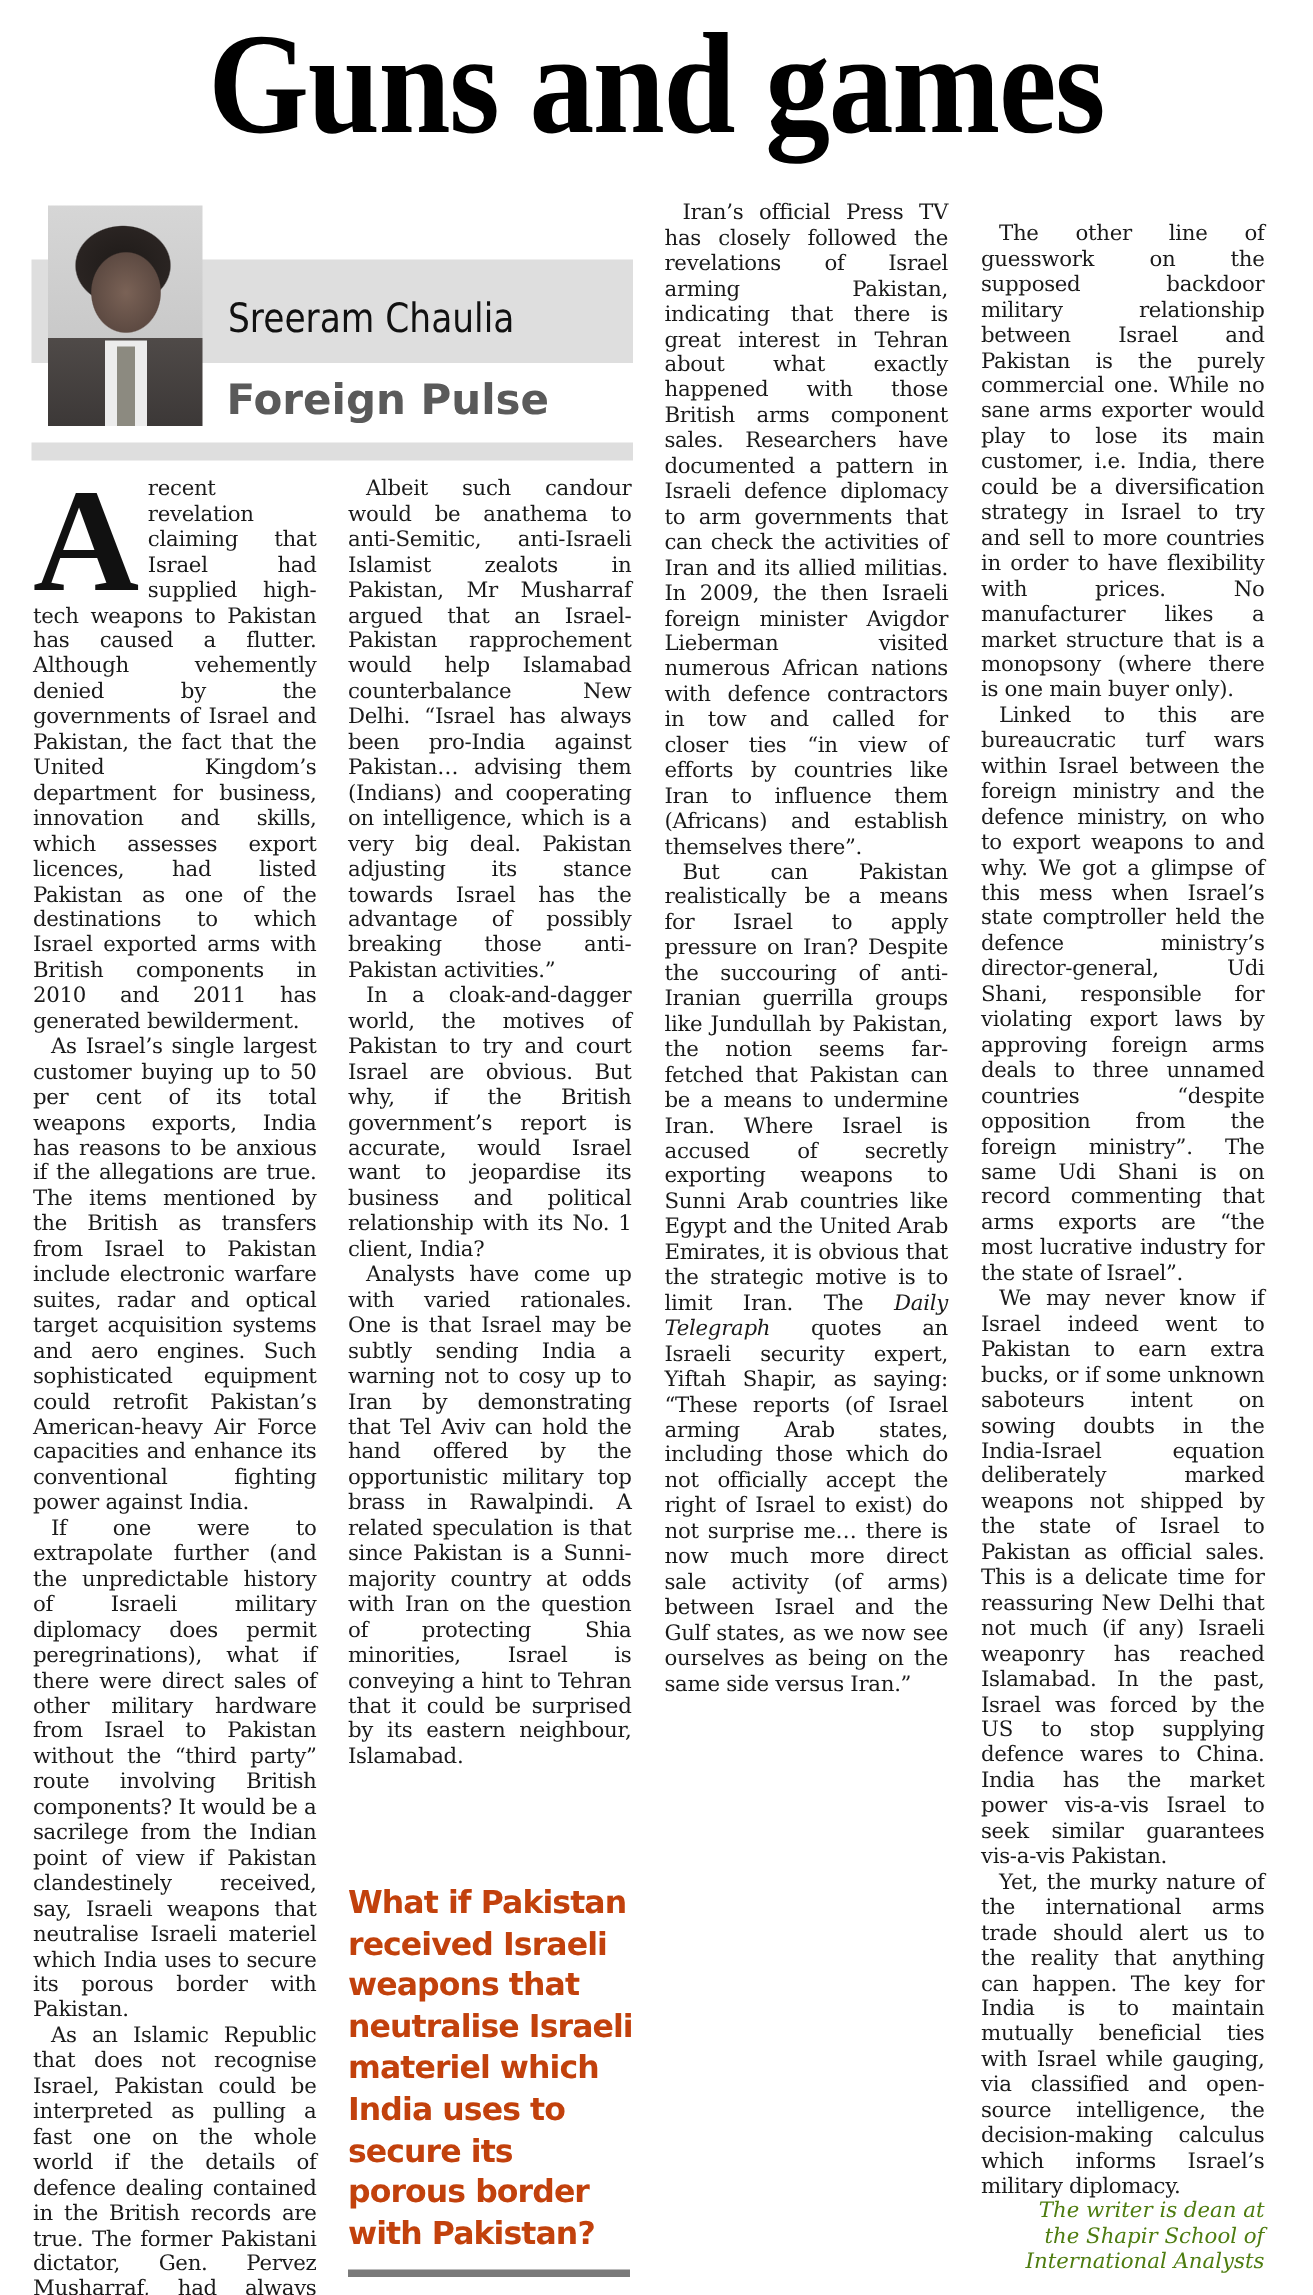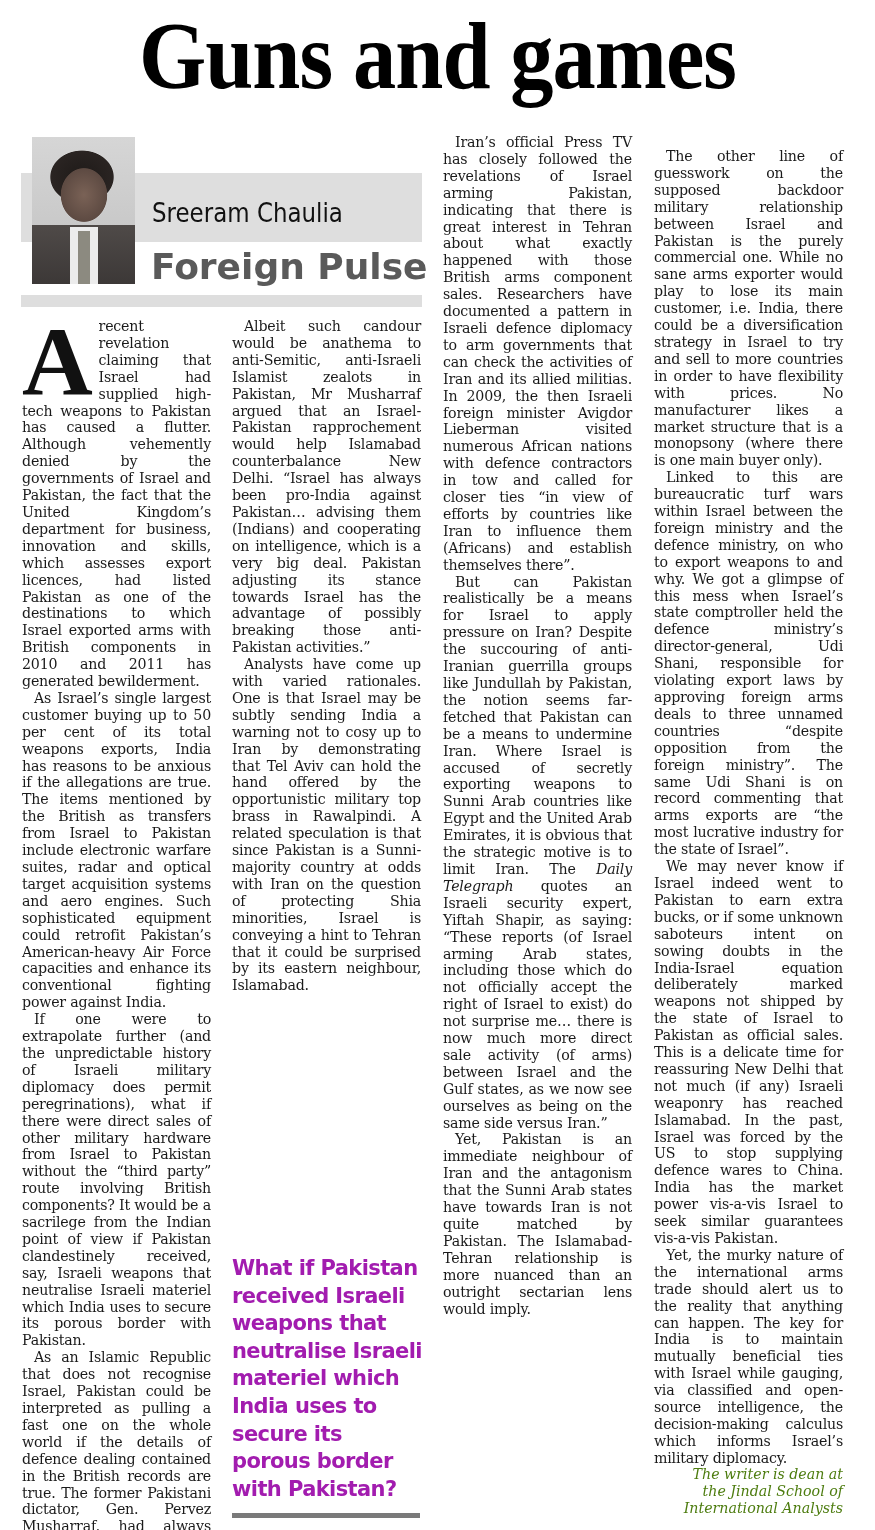--- a/index.html
+++ b/index.html
@@ -25,41 +25,41 @@
   }
   .photo .shirt { position: absolute; left: 38px; top: 90px; width: 28px; height: 57px; background: #ececec; }
   .photo .tie { position: absolute; left: 46px; top: 94px; width: 12px; height: 53px; background: #8c8a80; }
   .author-name {
     position: absolute; left: 152px; top: 196px;
     font-family: "DejaVu Sans", sans-serif; font-size: 27px; line-height: 34px; color: #111;
     transform: scaleX(0.85); transform-origin: left top;
   }
   .column-title {
     position: absolute; left: 151px; top: 243px;
-    font-family: "DejaVu Sans", sans-serif; font-weight: bold; font-size: 36px; line-height: 48px; color: #5a5a5a;
+    font-family: "DejaVu Sans", sans-serif; font-weight: bold; font-size: 28px; line-height: 48px; color: #5a5a5a;
   }
   .col {
     position: absolute; width: 189px;
     font-family: "DejaVu Serif", "Liberation Serif", serif; font-size: 14.2px; line-height: 16.9px;
     text-align: justify; color: #1a1a1a; letter-spacing: -0.2px;
   }
   .col p { margin: 0; text-indent: 12px; }
   .col p.noindent { text-indent: 0; }
   .col1 { left: 22px; top: 318px; }
   .col2 { left: 232px; top: 318px; }
   .col3 { left: 443px; top: 134px; }
   .col4 { left: 654px; top: 148px; }
   .dropcap {
     float: left; font-family: "Liberation Serif", "DejaVu Serif", serif; font-weight: bold;
     font-size: 98px; line-height: 74px; margin: 6px 6px 0 0; padding: 0; color: #111;
   }
   .pullquote {
     position: absolute; left: 232px; top: 1255px; width: 190px;
     font-family: "DejaVu Sans", sans-serif; font-weight: bold; font-size: 21px; line-height: 27.6px;
-    color: #a21caf; letter-spacing: -0.6px;
+    color: #c2410c; letter-spacing: -0.6px;
   }
   .pullquote-rule { position: absolute; left: 232px; top: 1513px; width: 188px; height: 5px; background: #7a7a7a; }
   .footer-note {
     position: absolute; left: 654px; top: 1466px; width: 189px; text-align: right;
     font-family: "DejaVu Serif", "Liberation Serif", serif; font-style: italic; font-size: 14.2px; line-height: 17px; color: #4d7c0f;
   }
   .footer-note span { display: block; }
   em { font-style: italic; }
 </style>
 </head>
@@ -78,36 +78,36 @@
 
 <div class="col col1">
   <p class="noindent"><span class="dropcap">A</span><span> recent revelation claiming that Israel had supplied high-tech weapons to Pakistan has caused a flutter. Although vehemently denied by the governments of Israel and Pakistan, the fact that the United Kingdom’s department for business, innovation and skills, which assesses export licences, had listed Pakistan as one of the destinations to which Israel exported arms with British components in 2010 and 2011 has generated bewilderment.</span></p>
   <p>As Israel’s single largest customer buying up to 50 per cent of its total weapons exports, India has reasons to be anxious if the allegations are true. The items mentioned by the British as transfers from Israel to Pakistan include electronic warfare suites, radar and optical target acquisition systems and aero engines. Such sophisticated equipment could retrofit Pakistan’s American-heavy Air Force capacities and enhance its conventional fighting power against India.</p>
   <p>If one were to extrapolate further (and the unpredictable history of Israeli military diplomacy does permit peregrinations), what if there were direct sales of other military hardware from Israel to Pakistan without the “third party” route involving British components? It would be a sacrilege from the Indian point of view if Pakistan clandestinely received, say, Israeli weapons that neutralise Israeli materiel which India uses to secure its porous border with Pakistan.</p>
   <p><span>As an Islamic Republic that does not recognise Israel, Pakistan could be interpreted as pulling a fast one on the whole world if the details of defence dealing contained in the British records are true. The former Pakistani dictator, Gen. Pervez Musharraf, had always shown a pragmatic streak in wanting to open channels with Israel. In 2012, much after he relinquished power, he gave an interview to </span></p>
 </div>
 
 <div class="col col2">
   <p>Albeit such candour would be anathema to anti-Semitic, anti-Israeli Islamist zealots in Pakistan, Mr Musharraf argued that an Israel-Pakistan rapprochement would help Islamabad counterbalance New Delhi. “Israel has always been pro-India against Pakistan… advising them (Indians) and cooperating on intelligence, which is a very big deal. Pakistan adjusting its stance towards Israel has the advantage of possibly breaking those anti-Pakistan activities.”</p>
+  <p>In a cloak-and-dagger world, the motives of Pakistan to try and court Israel are obvious. But why, if the British government’s report is accurate, would Israel want to jeopardise its business and political relationship with its No. 1 client, India?</p>
   <p>Analysts have come up with varied rationales. One is that Israel may be subtly sending India a warning not to cosy up to Iran by demonstrating that Tel Aviv can hold the hand offered by the opportunistic military top brass in Rawalpindi. A related speculation is that since Pakistan is a Sunni-majority country at odds with Iran on the question of protecting Shia minorities, Israel is conveying a hint to Tehran that it could be surprised by its eastern neighbour, Islamabad.</p>
 </div>
 
 <div class="col col3">
   <p>Iran’s official Press TV has closely followed the revelations of Israel arming Pakistan, indicating that there is great interest in Tehran about what exactly happened with those British arms component sales. Researchers have documented a pattern in Israeli defence diplomacy to arm governments that can check the activities of Iran and its allied militias. In 2009, the then Israeli foreign minister Avigdor Lieberman visited numerous African nations with defence contractors in tow and called for closer ties “in view of efforts by countries like Iran to influence them (Africans) and establish themselves there”.</p>
   <p><span>But can Pakistan realistically be a means for Israel to apply pressure on Iran? Despite the succouring of anti-Iranian guerrilla groups like Jundullah by Pakistan, the notion seems far-fetched that Pakistan can be a means to undermine Iran. Where Israel is accused of secretly exporting weapons to Sunni Arab countries like Egypt and the United Arab Emirates, it is obvious that the strategic motive is to limit Iran. The </span><em>Daily Telegraph</em><span> quotes an Israeli security expert, Yiftah Shapir, as saying: “These reports (of Israel arming Arab states, including those which do not officially accept the right of Israel to exist) do not surprise me… there is now much more direct sale activity (of arms) between Israel and the Gulf states, as we now see ourselves as being on the same side versus Iran.”</span></p>
-  <p>Yet, Pakistan is an immediate neighbour of Iran and the antagonism that the Sunni Arab states have towards Iran is not quite matched by Pakistan. The Islamabad-Tehran relationship is more nuanced than an outright sectarian lens would imply.</p>
 </div>
 
 <div class="col col4">
   <p>The other line of guesswork on the supposed backdoor military relationship between Israel and Pakistan is the purely commercial one. While no sane arms exporter would play to lose its main customer, i.e. India, there could be a diversification strategy in Israel to try and sell to more countries in order to have flexibility with prices. No manufacturer likes a market structure that is a monopsony (where there is one main buyer only).</p>
   <p>Linked to this are bureaucratic turf wars within Israel between the foreign ministry and the defence ministry, on who to export weapons to and why. We got a glimpse of this mess when Israel’s state comptroller held the defence ministry’s director-general, Udi Shani, responsible for violating export laws by approving foreign arms deals to three unnamed countries “despite opposition from the foreign ministry”. The same Udi Shani is on record commenting that arms exports are “the most lucrative industry for the state of Israel”.</p>
   <p>We may never know if Israel indeed went to Pakistan to earn extra bucks, or if some unknown saboteurs intent on sowing doubts in the India-Israel equation deliberately marked weapons not shipped by the state of Israel to Pakistan as official sales. This is a delicate time for reassuring New Delhi that not much (if any) Israeli weaponry has reached Islamabad. In the past, Israel was forced by the US to stop supplying defence wares to China. India has the market power vis-a-vis Israel to seek similar guarantees vis-a-vis Pakistan.</p>
   <p>Yet, the murky nature of the international arms trade should alert us to the reality that anything can happen. The key for India is to maintain mutually beneficial ties with Israel while gauging, via classified and open-source intelligence, the decision-making calculus which informs Israel’s military diplomacy.</p>
 </div>
 
 <div class="pullquote">What if Pakistan received Israeli weapons that neutralise Israeli materiel which India uses to secure its porous border with Pakistan?</div>
 <div class="pullquote-rule"></div>
 
 <div class="footer-note">
   <span>The writer is dean at</span>
-  <span>the Jindal School of</span>
+  <span>the Shapir School of</span>
   <span>International Analysts</span>
 </div>
 
 </body></html>

